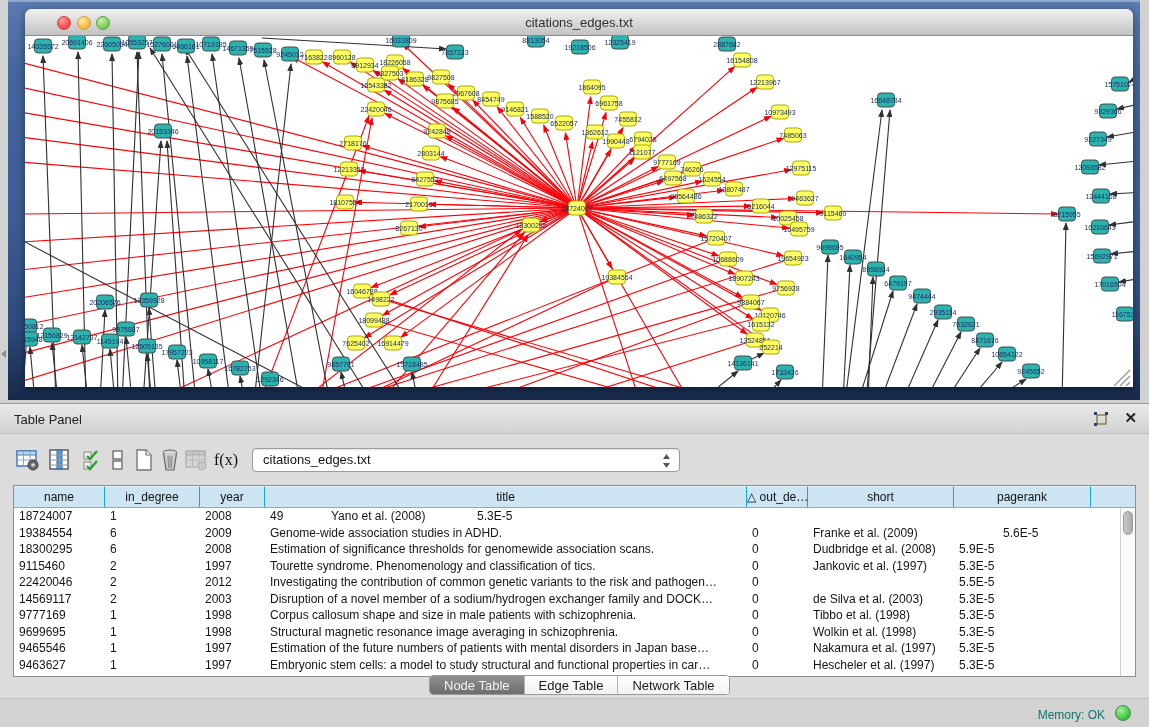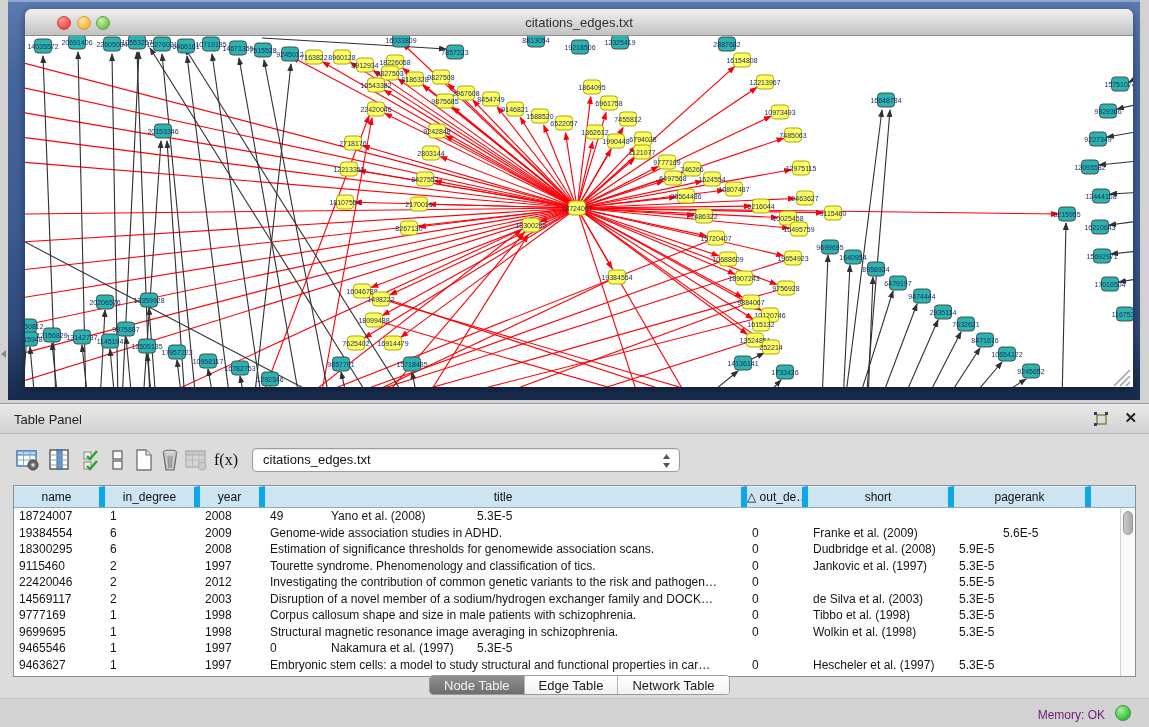--- a/index.html
+++ b/index.html
@@ -37,41 +37,41 @@
   .toolbar { position:absolute; left:0; top:38px; height:40px; width:1149px; }
   .tb-icon { position:absolute; top:6px; width:24px; height:24px; cursor:pointer; }
   .fx { font-size:16px; font-family:"Liberation Serif", serif; color:#111; top:9px; }
   .combo { position:absolute; left:252px; top:6px; width:428px; height:24px; background:#fff;
     border:1px solid #9c9c9c; border-radius:4px; font-size:13px; color:#111; line-height:22px;
     padding-left:10px; cursor:pointer; box-shadow:inset 0 1px 2px rgba(0,0,0,.12); }
   .combo-arrows { position:absolute; right:7px; top:3px; }
 
   .table-box { position:absolute; left:13px; top:81px; width:1123px; height:192px; background:#fff; border:1px solid #8e8e8e; }
   .thead { display:flex; height:22px; border-bottom:1px solid #8fa9bc; }
-  .th { background:#cde4f2; border-right:6px solid #0ea5e9; border-top:1px solid #e2f0f8;
+  .th { background:#cde4f2; border-right:1px solid #0ea5e9; border-top:1px solid #e2f0f8;
         font-size:12px; color:#111; text-align:center; line-height:21px; cursor:pointer;
         overflow:hidden; white-space:nowrap; flex:0 0 auto; }
   .th.filler { background:#cde4f2; border-right:none; flex:1 1 auto; }
   .tbody { position:absolute; left:0; top:22px; right:15px; bottom:0; overflow:hidden; }
   .tr { display:flex; height:16.5px; cursor:default; }
   .td { font-size:12px; color:#141414; line-height:16.5px; white-space:nowrap; overflow:hidden;
         padding-left:5px; flex:0 0 auto; }
   .vscroll { position:absolute; right:0; top:22px; bottom:0; width:15px; background:#fafafa; border-left:1px solid #d0d0d0; }
   .vthumb { position:absolute; left:2px; top:3px; width:10px; height:24px; border-radius:5px;
         background:linear-gradient(90deg,#c9c9c9,#ababab); border:1px solid #9a9a9a; cursor:pointer; }
 
   .seg-tabs { position:absolute; left:429px; top:271px; height:20px; display:flex;
         border:1px solid #9a9a9a; border-radius:4px; overflow:hidden; background:#fdfdfd; }
   .seg { font-size:13px; color:#1a1a1a; padding:0 14px; line-height:19px; cursor:pointer;
         border-right:1px solid #b5b5b5; background:linear-gradient(180deg,#ffffff,#f2f2f2); }
   .seg:last-child { border-right:none; }
   .seg.active { background:linear-gradient(180deg,#909090,#6e6e6e); color:#f4f4f4; }
 
   .status-bar { position:absolute; left:0; top:294px; width:1149px; height:30px; background:#d2d2d2; border-top:1px solid #c2c2c2; }
-  .mem-label { position:absolute; right:44px; top:9px; font-size:12px; color:#701a75; }
+  .mem-label { position:absolute; right:44px; top:9px; font-size:12px; color:#0f766e; }
   .mem-dot { position:absolute; right:18px; top:6px; width:16px; height:16px; border-radius:50%;
         background:radial-gradient(circle at 35% 30%, #a6f0a0, #46c946 60%, #2c9e2c); border:1px solid #4d8a4d; cursor:pointer; }
 </style>
 </head>
 <body>
 
 <div class="net-frame">
   <div class="doc-window">
     <div class="titlebar">
       <span class="tl red"></span>
@@ -905,20 +905,21 @@
           <div class="td" style="width: 65px; flex-basis: 65px;">1998</div>
           <div class="td" style="width: 482px; flex-basis: 482px;">Structural magnetic resonance image averaging in schizophrenia.</div>
           <div class="td" style="width: 61px; flex-basis: 61px;">0</div>
           <div class="td" style="width: 146px; flex-basis: 146px;">Wolkin et al. (1998)</div>
           <div class="td" style="width: 137px; flex-basis: 137px;">5.3E-5</div>
         </div>
         <div class="tr">
           <div class="td" style="width: 91px; flex-basis: 91px;">9465546</div>
           <div class="td" style="width: 95px; flex-basis: 95px;">1</div>
           <div class="td" style="width: 65px; flex-basis: 65px;">1997</div>
+          <div class="td" style="width: 482px; flex-basis: 482px;">Estimation of the future numbers of patients with mental disorders in Japan base…</div>
           <div class="td" style="width: 61px; flex-basis: 61px;">0</div>
           <div class="td" style="width: 146px; flex-basis: 146px;">Nakamura et al. (1997)</div>
           <div class="td" style="width: 137px; flex-basis: 137px;">5.3E-5</div>
         </div>
         <div class="tr">
           <div class="td" style="width: 91px; flex-basis: 91px;">9463627</div>
           <div class="td" style="width: 95px; flex-basis: 95px;">1</div>
           <div class="td" style="width: 65px; flex-basis: 65px;">1997</div>
           <div class="td" style="width: 482px; flex-basis: 482px;">Embryonic stem cells: a model to study structural and functional properties in car…</div>
           <div class="td" style="width: 61px; flex-basis: 61px;">0</div>

